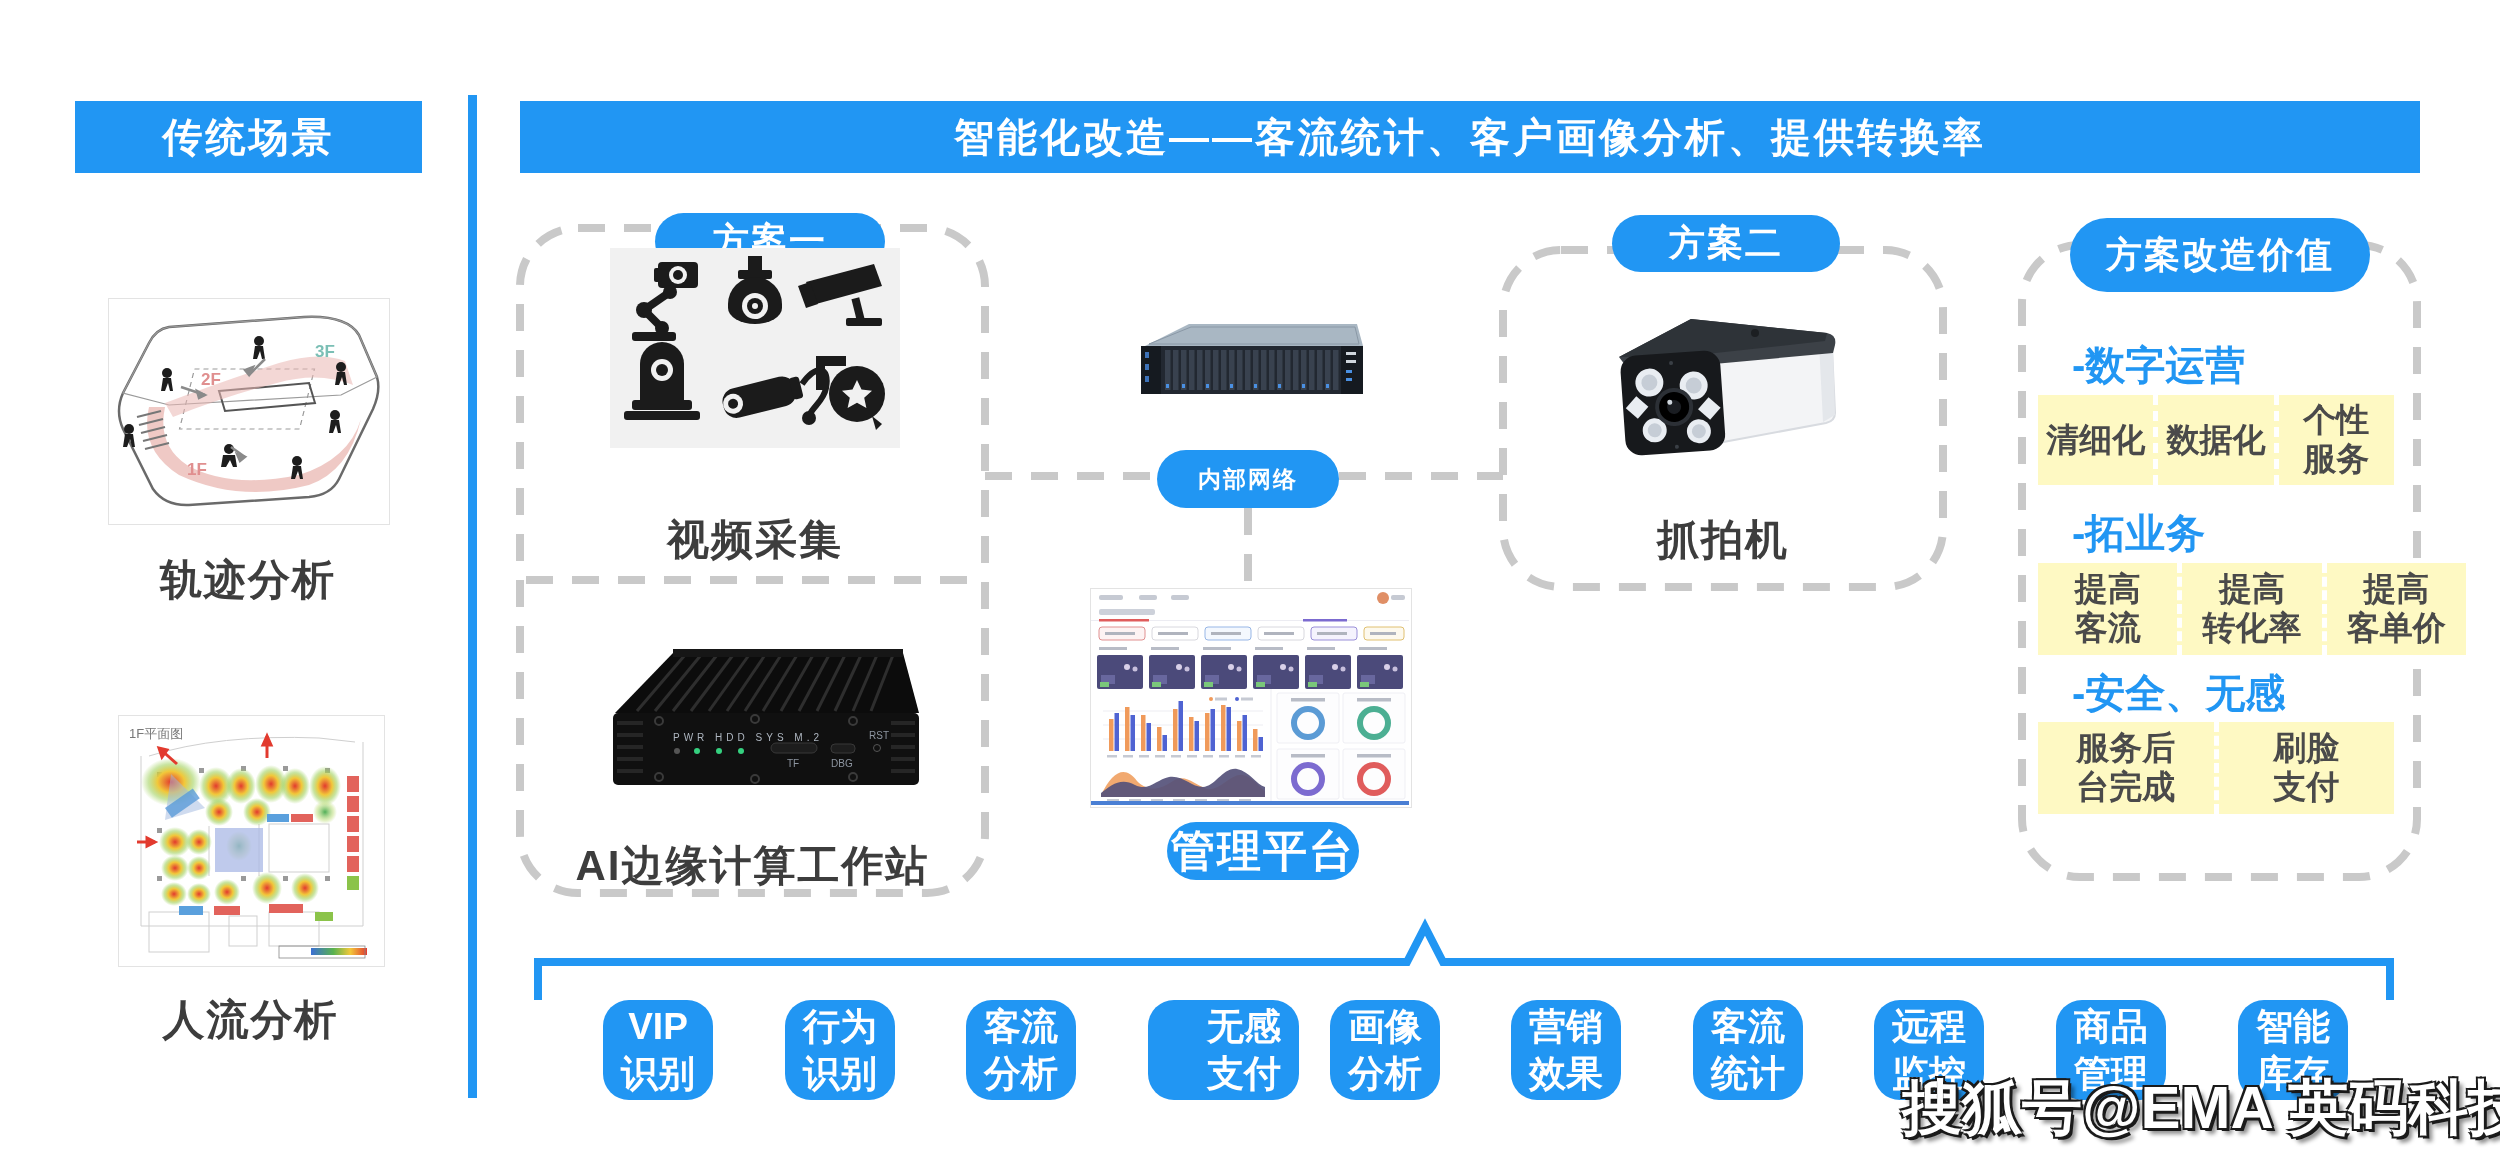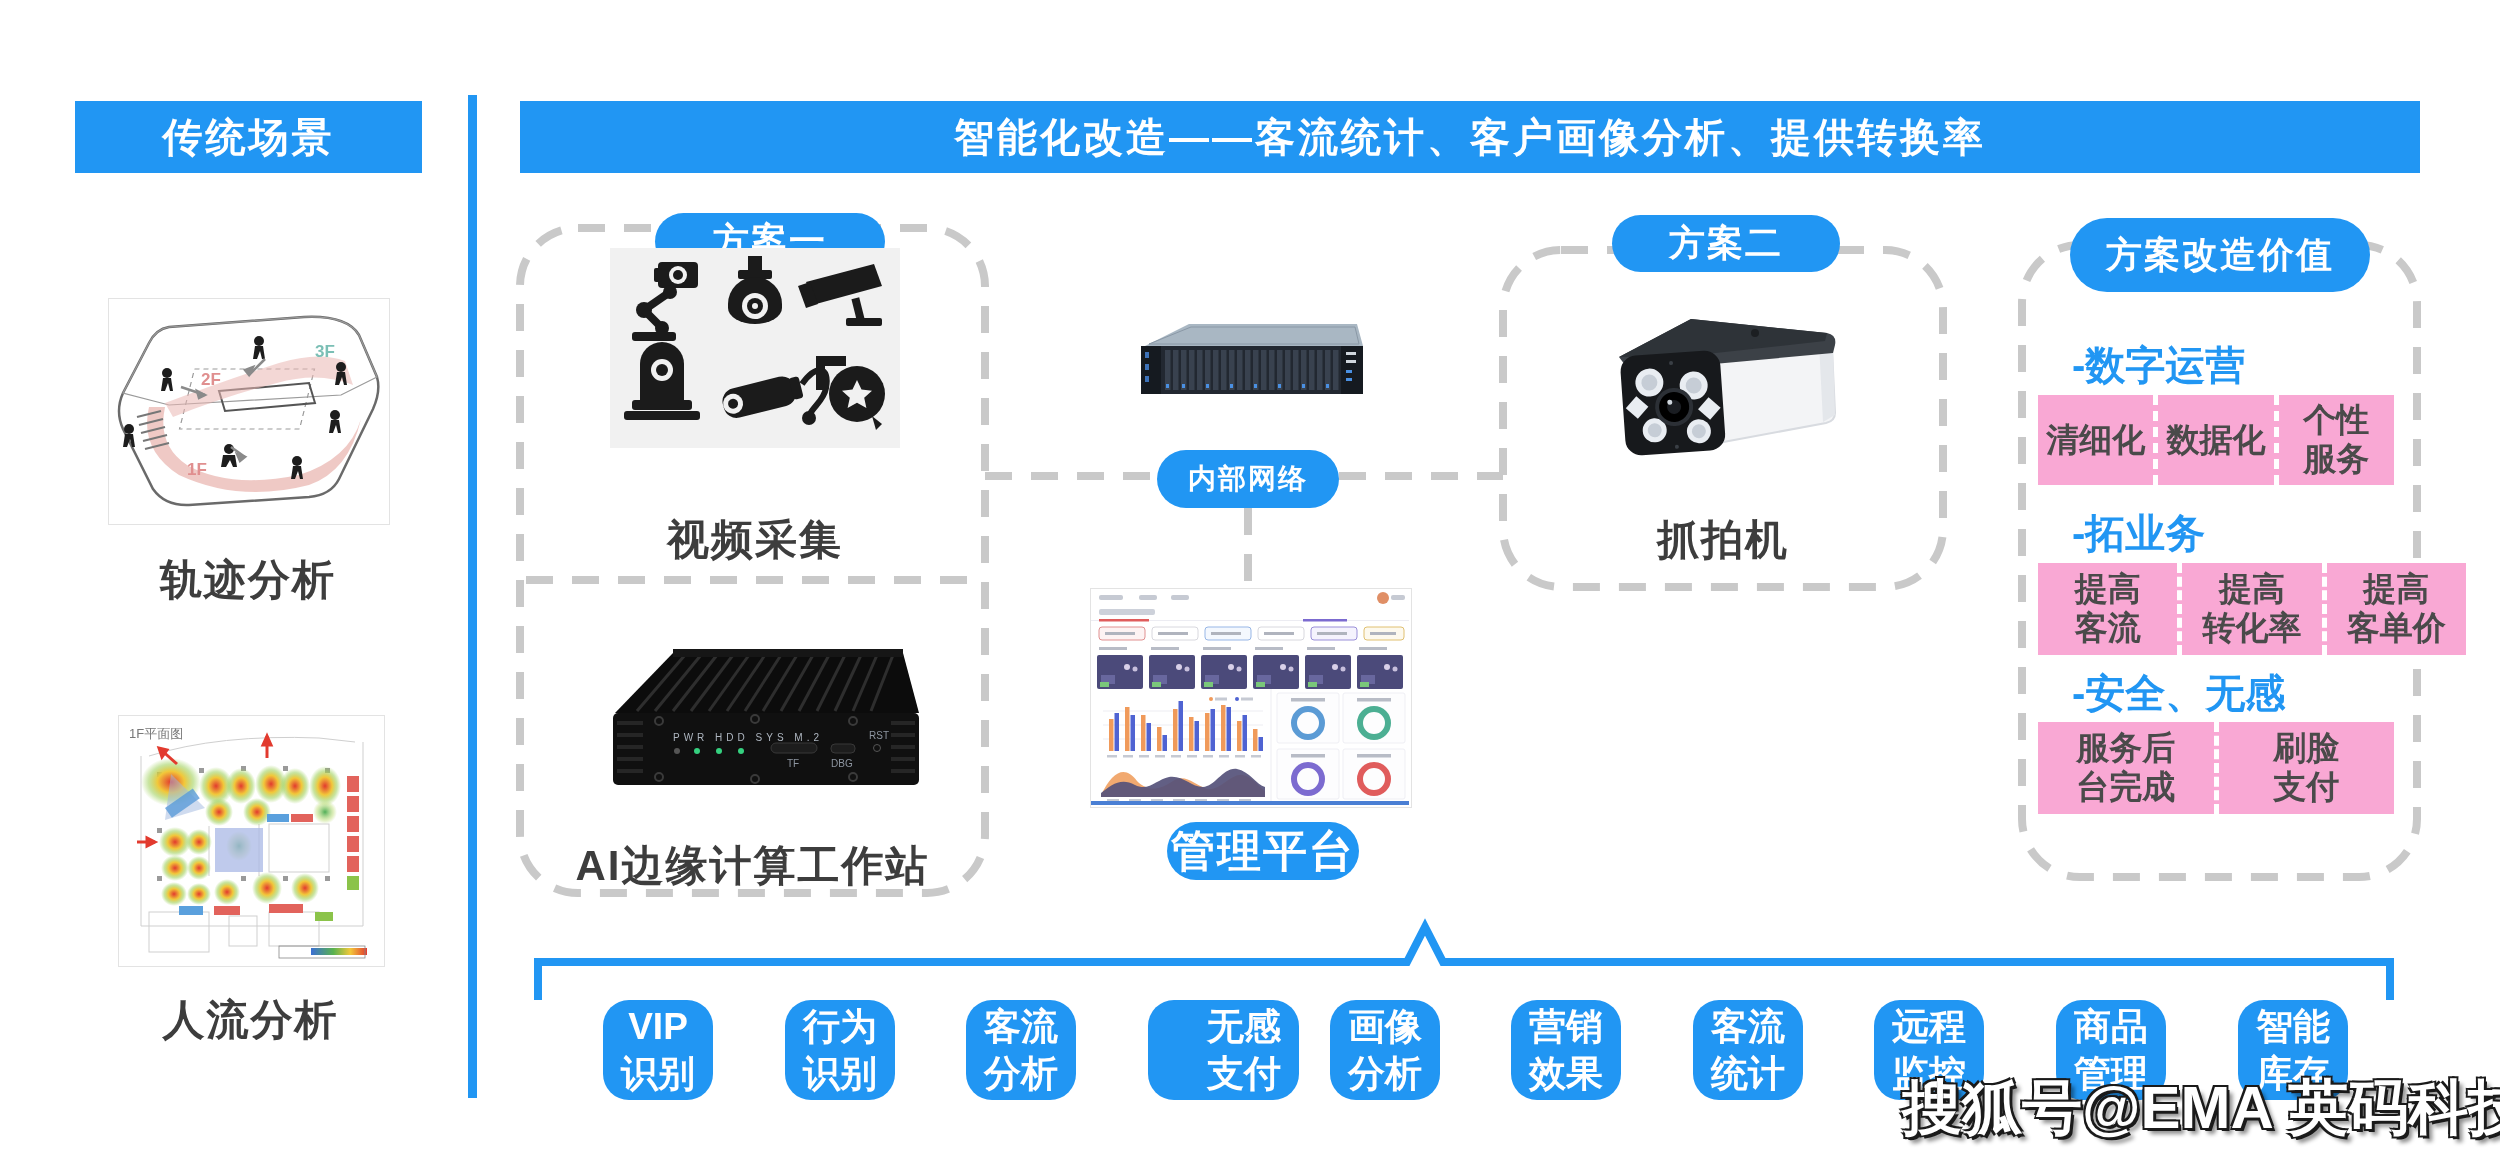--- a/index.html
+++ b/index.html
@@ -12,21 +12,21 @@
   .hdr-bar{background:#2196F3;color:#fff;font-weight:bold;font-size:40px;letter-spacing:3px;}
 
   
   .pill{background:#2196F3;color:#fff;font-weight:bold;border-radius:999px;letter-spacing:2px;}
 
   
   .img-label{color:#3d3d3d;font-weight:bold;font-size:42px;letter-spacing:2px;white-space:nowrap;}
 
   
   .v-heading{color:#2196F3;font-weight:bold;font-size:40px;white-space:nowrap;}
-  .v-box{background:#f9a8d4;display:flex;align-items:stretch;}
+  .v-box{background:#fef9c3;display:flex;align-items:stretch;}
   .v-cell{flex:1;display:flex;flex-direction:column;align-items:center;justify-content:center;
           color:#4a4a4a;font-weight:bold;font-size:33px;line-height:1.18;text-align:center;}
   .v-cell + .v-cell{border-left:5px dashed #ffffff;}
 
   
   .feature-btn{position:absolute;top:1000px;width:110px;height:100px;background:#2196F3;border-radius:26px;
                color:#fff;font-weight:bold;font-size:37px;line-height:1.28;display:flex;flex-direction:column;
                align-items:center;justify-content:center;text-align:center;}
 
   .watermark{color:#ffffff;font-weight:bold;font-size:60px;white-space:nowrap;
@@ -409,21 +409,21 @@
           <rect x="221" y="60" width="6" height="3"></rect>
         </g>
       <g fill="#3d72b8">
           <rect x="20" y="34" width="4" height="6"></rect>
           <rect x="20" y="46" width="4" height="6"></rect>
           <rect x="20" y="58" width="4" height="6"></rect>
         </g>
     </svg>
   </div>
 
-  <div class="abs pill flexc" style="left:1157px;top:450px;width:182px;height:58px;font-size:28px;">
+  <div class="abs pill flexc" style="left:1157px;top:450px;width:182px;height:58px;font-size:23px;">
     <span>内部网络</span>
   </div>
 
   <div class="abs img-frame" style="left:1090px;top:588px;width:320px;height:218px;">
     <svg width="318" height="216" viewBox="0 0 318 216">
       <rect x="0" y="0" width="318" height="216" fill="#ffffff"></rect>
 
       <g fill="#c6cad3">
         <rect x="8" y="6" width="24" height="5" rx="2"></rect>
           <rect x="48" y="6" width="18" height="5" rx="2"></rect>

